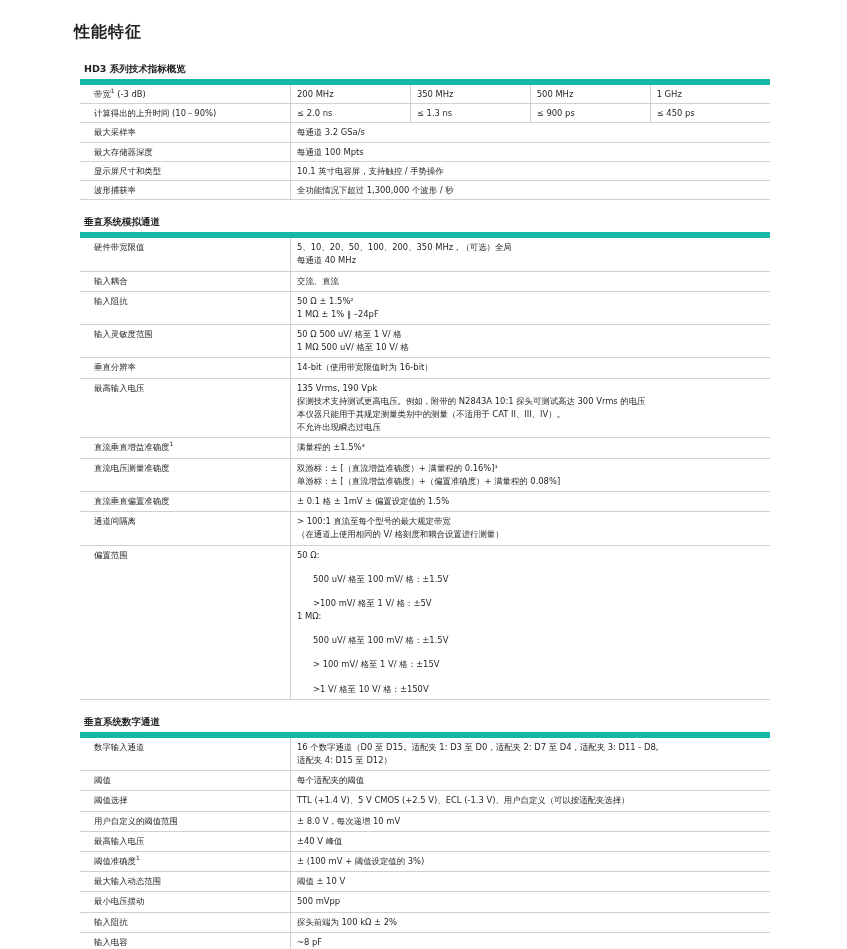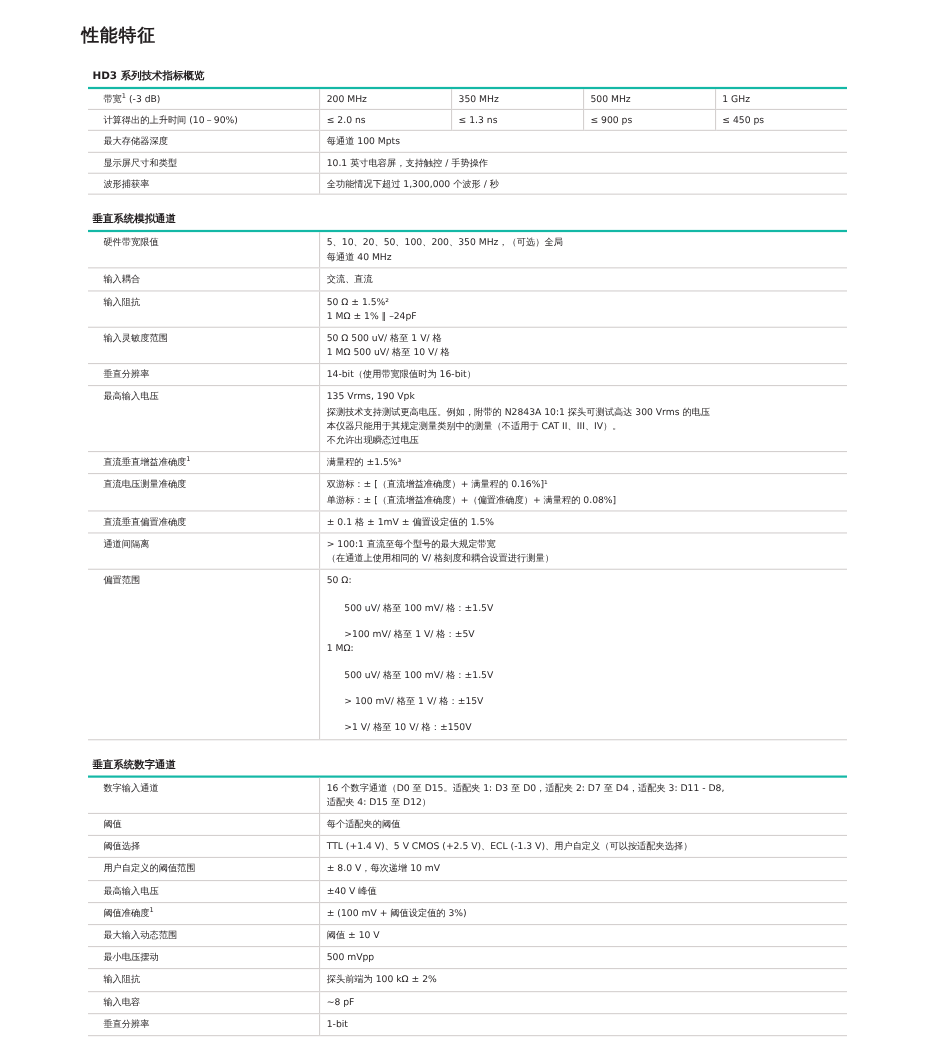--- a/index.html
+++ b/index.html
@@ -31,21 +31,21 @@
   }
   .content {
     margin: 20px 80px 0 80px;
     width: 690px;
   }
   .section-head {
     font-size: 9.5px;
     font-weight: bold;
     color: #231f20;
     padding: 0 0 3px 4px;
-    border-bottom: 2px solid #14b8a6;
+    border-bottom: 6px solid #14b8a6;
     margin-top: 16px;
   }
   .section-head.first { margin-top: 0; }
   table.spec {
     width: 100%;
     border-collapse: collapse;
     font-size: 8.4px;
     table-layout: fixed;
   }
   table.spec td {
@@ -109,20 +109,24 @@
           <td class="vline">1 GHz</td>
         </tr>
         <tr>
           <td>计算得出的上升时间 (10－90%)</td>
           <td class="vline">≤ 2.0 ns</td>
           <td class="vline">≤ 1.3 ns</td>
           <td class="vline">≤ 900 ps</td>
           <td class="vline">≤ 450 ps</td>
         </tr>
         <tr>
+          <td>最大采样率</td>
+          <td class="vline" colspan="4">每通道 3.2 GSa/s</td>
+        </tr>
+        <tr>
           <td>最大存储器深度</td>
           <td class="vline" colspan="4">每通道 100 Mpts</td>
         </tr>
         <tr>
           <td>显示屏尺寸和类型</td>
           <td class="vline" colspan="4">10.1 英寸电容屏，支持触控 / 手势操作</td>
         </tr>
         <tr>
           <td>波形捕获率</td>
           <td class="vline" colspan="4">全功能情况下超过 1,300,000 个波形 / 秒</td>

